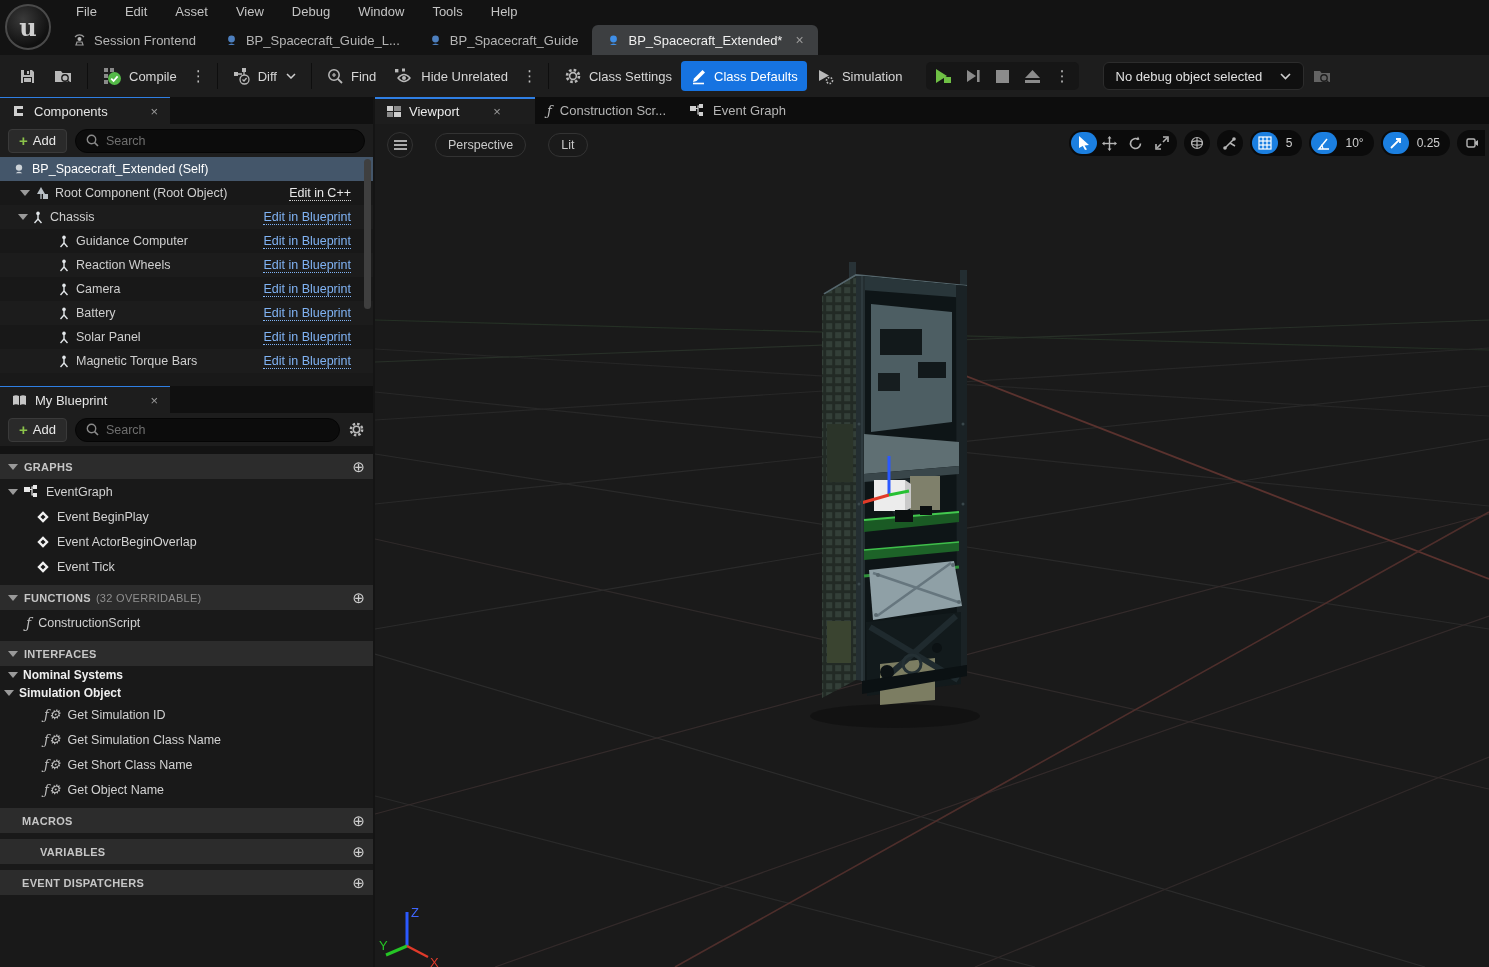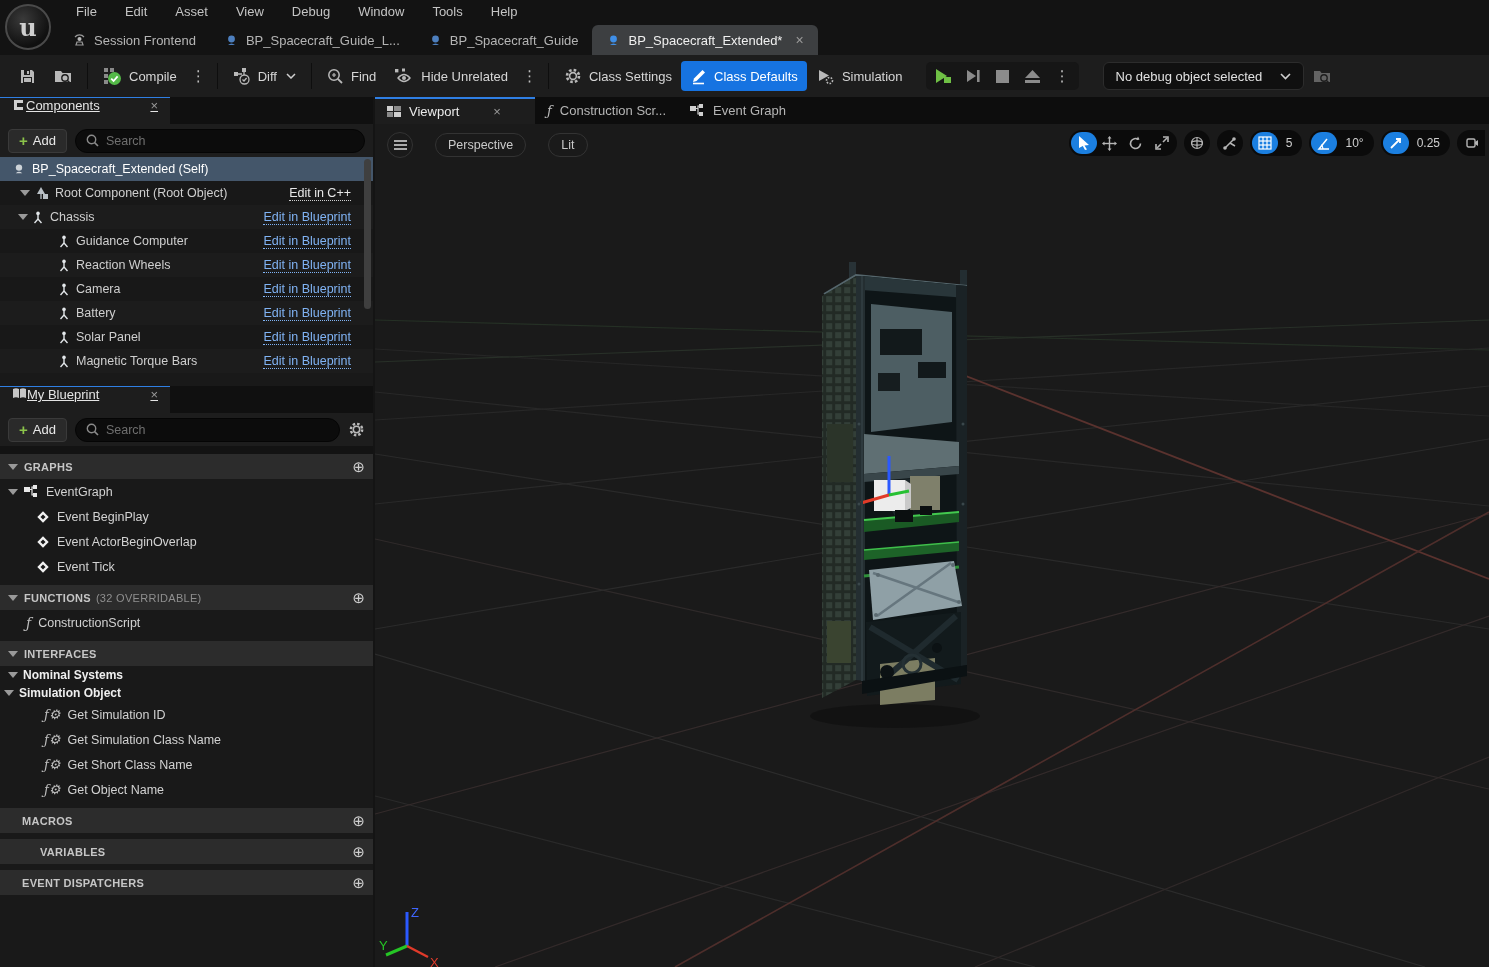--- a/index.html
+++ b/index.html
@@ -33,22 +33,22 @@
   .chev { margin-left:2px; }
   #play-group { display:flex; align-items:center; gap:4px; background:#161616; border-radius:5px;
     padding:2px 4px; margin-left:14px; }
   .pg-btn { width:26px; height:24px; display:grid; place-items:center; border-radius:4px; }
   #debug-select { margin-left:24px; background:#101010; border:1px solid #2c2c2c; border-radius:6px;
     height:28px; display:flex; align-items:center; gap:18px; padding:0 12px; color:#e0e0e0; }
 
   
   #left-col { position:absolute; left:0; top:97px; width:373px; height:870px; background:#131313; }
   .panel-tabstrip { height:27px; background:#101010; display:flex; align-items:flex-end; }
-  .panel-tab { height:27px; background:#1d1d1d; display:flex; align-items:flex-start; 
-    padding:0 12px; color:#e4e4e4; border-top:1px solid #2f7fe4; min-width:170px;text-decoration:underline; }
+  .panel-tab { height:27px; background:#1d1d1d; display:flex; align-items:center; gap:8px;
+    padding:0 12px; color:#e4e4e4; border-top:1px solid #2f7fe4; min-width:170px; }
   .panel-tab .close { margin-left:auto; color:#9a9a9a; }
   .panel-toolbar { height:33px; background:#1d1d1d; display:flex; align-items:center; gap:8px; padding:0 8px; }
   .add-btn { display:flex; align-items:center; gap:5px; background:#2a2a2a; border:1px solid #3a3a3a;
     border-radius:4px; height:24px; padding:0 10px; color:#e8e8e8; }
   .add-plus { color:#8bc34a; font-weight:bold; font-size:15px; line-height:1; }
   .searchbox { flex:1; display:flex; align-items:center; gap:7px; background:#0c0c0c;
     border:1px solid #050505; border-radius:12px; height:24px; padding:0 10px; }
   .searchbox input { flex:1; background:transparent; border:0; outline:none; color:#cfcfcf;
     font-family:"Liberation Sans", sans-serif; font-size:12.5px; }
   .searchbox input::placeholder { color:#6f6f6f; }

